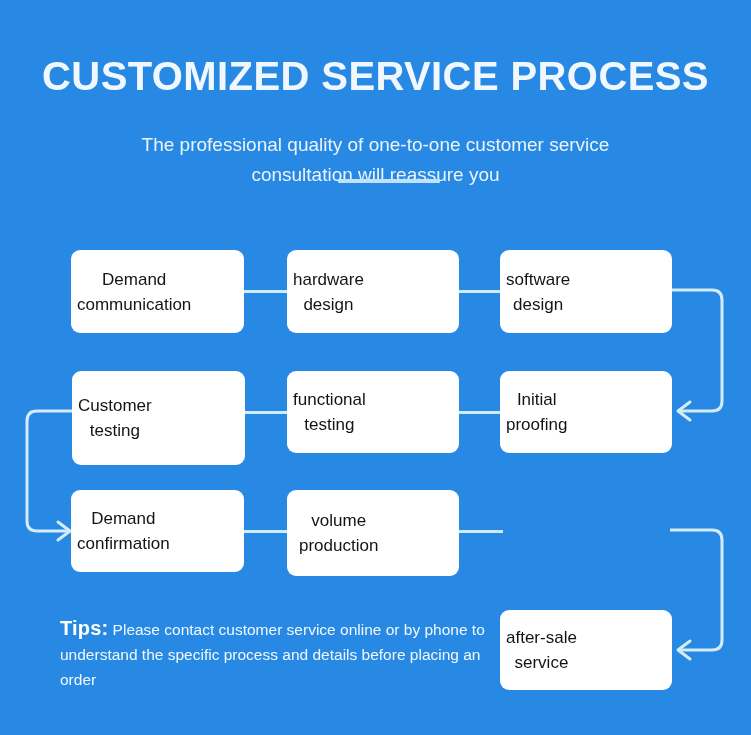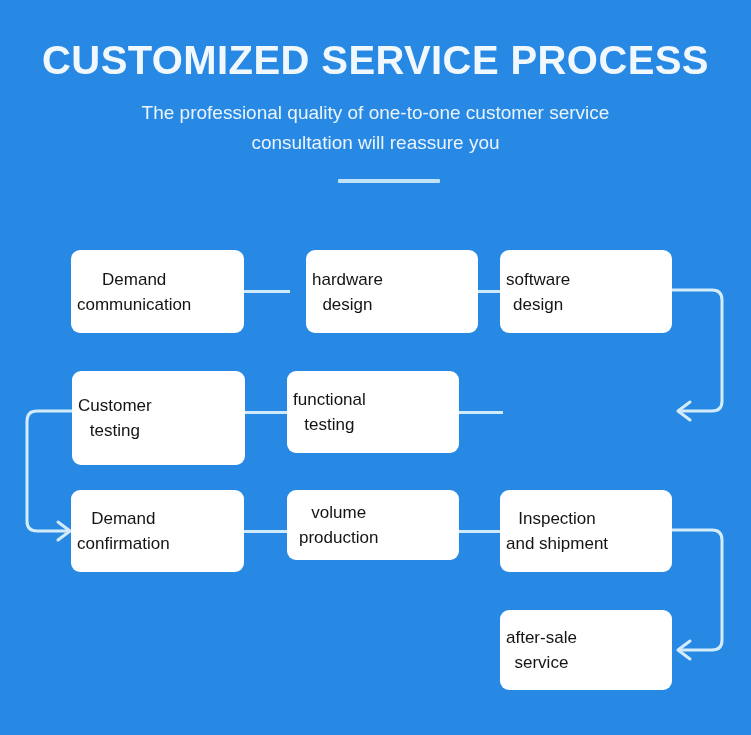--- a/index.html
+++ b/index.html
@@ -24,21 +24,21 @@
 
   
   .header {
     position: absolute;
     left: 0;
     top: 0;
     width: 751px;
     text-align: center;
   }
   .title {
-    margin: 0;
+    margin: 16px;
     padding-top: 38px;
     font-size: 40px;
     font-weight: bold;
     letter-spacing: 0.4px;
     color: #f1f8fd;
     line-height: 1.1;
   }
   .subtitle {
     margin: 0 auto;
     padding-top: 16px;
@@ -71,29 +71,29 @@
     align-items: center;
     justify-content: flex-start;
     box-sizing: border-box;
     padding: 4px 6px;
     z-index: 3;
   }
   .box span { display: block; white-space: pre-line; }
 
   
   .b-demand    { left: 71px;  top: 250px; width: 173px; height: 83px; }
-  .b-hardware  { left: 287px; top: 250px; width: 172px; height: 83px; margin-left: 19px; }
+  .b-hardware  { left: 287px; top: 250px; width: 172px; height: 83px; }
   .b-software  { left: 500px; top: 250px; width: 172px; height: 83px; }
   
   .b-customer  { left: 72px;  top: 371px; width: 173px; height: 94px; }
   .b-functional{ left: 287px; top: 371px; width: 172px; height: 82px; }
   .b-initial   { left: 500px; top: 371px; width: 172px; height: 82px; }
   
   .b-sample    { left: 71px;  top: 490px; width: 173px; height: 82px; }
-  .b-volume    { left: 287px; top: 490px; width: 172px; height: 70px; padding-left: 12px; }
+  .b-volume    { left: 287px; top: 490px; width: 172px; height: 86px; padding-left: 12px; }
   .b-inspect   { left: 500px; top: 490px; width: 172px; height: 82px; }
   
   .b-aftersale { left: 500px; top: 610px; width: 172px; height: 80px; }
 
   
   .hconn {
     position: absolute;
     height: 3px;
     background: #cfeaf8;
     z-index: 1;
@@ -190,33 +190,37 @@
   </div>
 
   <div class="box b-customer">
     <span>Customer
 testing</span>
   </div>
   <div class="box b-functional">
     <span>functional
 testing</span>
   </div>
+  <div class="box b-initial">
+    <span>Initial
+proofing</span>
+  </div>
 
   <div class="box b-sample">
     <span>Demand
 confirmation</span>
   </div>
   <div class="box b-volume">
     <span>volume
 production</span>
   </div>
-  <div class="box b-inspect">
-    <span>Inspection
-and shipment</span>
-  </div>
 
   <div class="box b-aftersale">
     <span>after-sale
 service</span>
   </div>
 
+  <div class="tips">
+    <span class="tips-label">Tips:</span>
+    <span class="tips-body">Please contact customer service online or by phone to understand the specific process and details before placing an order</span>
+  </div>
 
 </div>
 
 </body></html>

